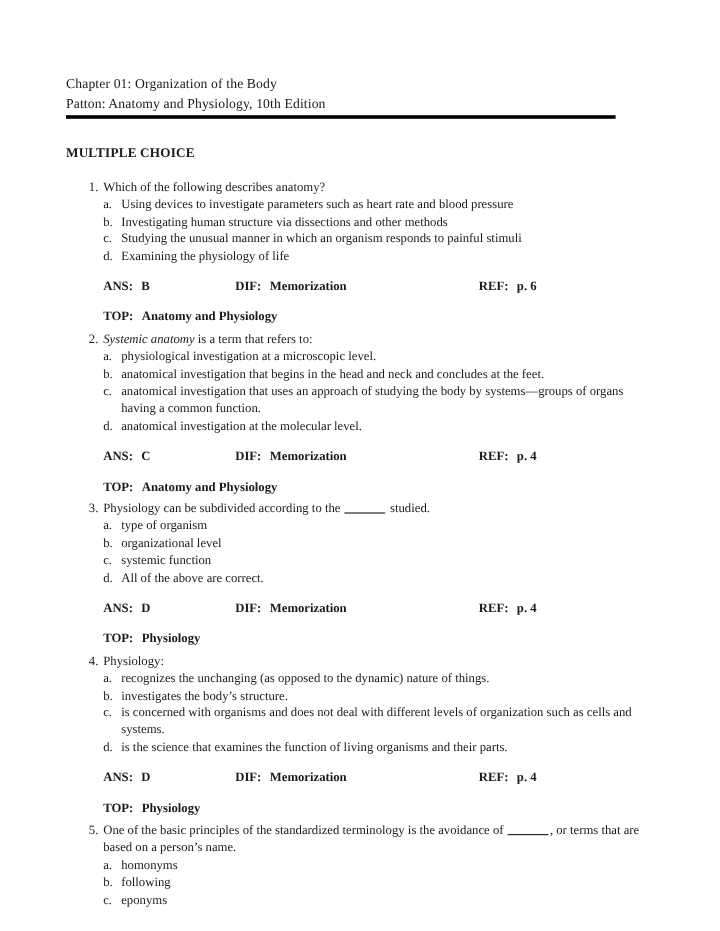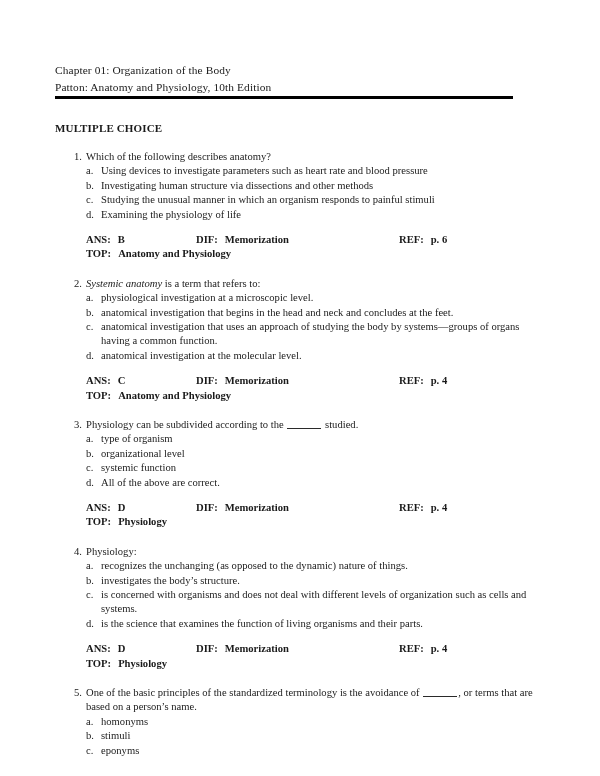--- a/index.html
+++ b/index.html
@@ -109,21 +109,21 @@
     height: 14.4px;
     white-space: nowrap;
     font-weight: bold;
   }
   .col-ans  { position: absolute; left: 0;   top: 0; }
   .col-dif  { position: absolute; left: 110px; top: 0; }
   .col-ref  { position: absolute; left: 313px; top: 0; }
   .lbl { display: inline-block; }
   .val { display: inline-block; margin-left: 7px; }
   .top-row .lbl { }
-  .top-row .val { margin-left: 7px; }
+  .top-row .val { margin-left: 7px; margin-top: 11px; }
 </style>
 </head>
 <body>
 
 <div class="page">
 
   <div class="doc-header">
     <div class="hline">Chapter 01: Organization of the Body</div>
     <div class="hline">Patton: Anatomy and Physiology, 10th Edition</div>
   </div>
@@ -197,19 +197,19 @@
             <span class="col-dif"><span class="lbl">DIF:</span><span class="val">Memorization</span></span>
             <span class="col-ref"><span class="lbl">REF:</span><span class="val">p. 4</span></span>
           </div>
           <div class="ans-row top-row"><span class="lbl">TOP:</span><span class="val">Physiology</span></div>
         </div>
       </div>
       <div class="question">
         <div class="q-stem"><span class="q-num">5.</span><span>One of the basic principles of the standardized terminology is the avoidance of </span><span class="blank"></span><span>, or terms that are based on a person’s name.</span></div>
         <ul class="options">
           <li class="option"><span class="opt-letter">a.</span><span>homonyms</span></li>
-          <li class="option"><span class="opt-letter">b.</span><span>stimuli</span></li>
+          <li class="option"><span class="opt-letter">b.</span><span>following</span></li>
           <li class="option"><span class="opt-letter">c.</span><span>eponyms</span></li>
         </ul>
       </div>
     </div>
 
 </div>
 
 </body></html>

